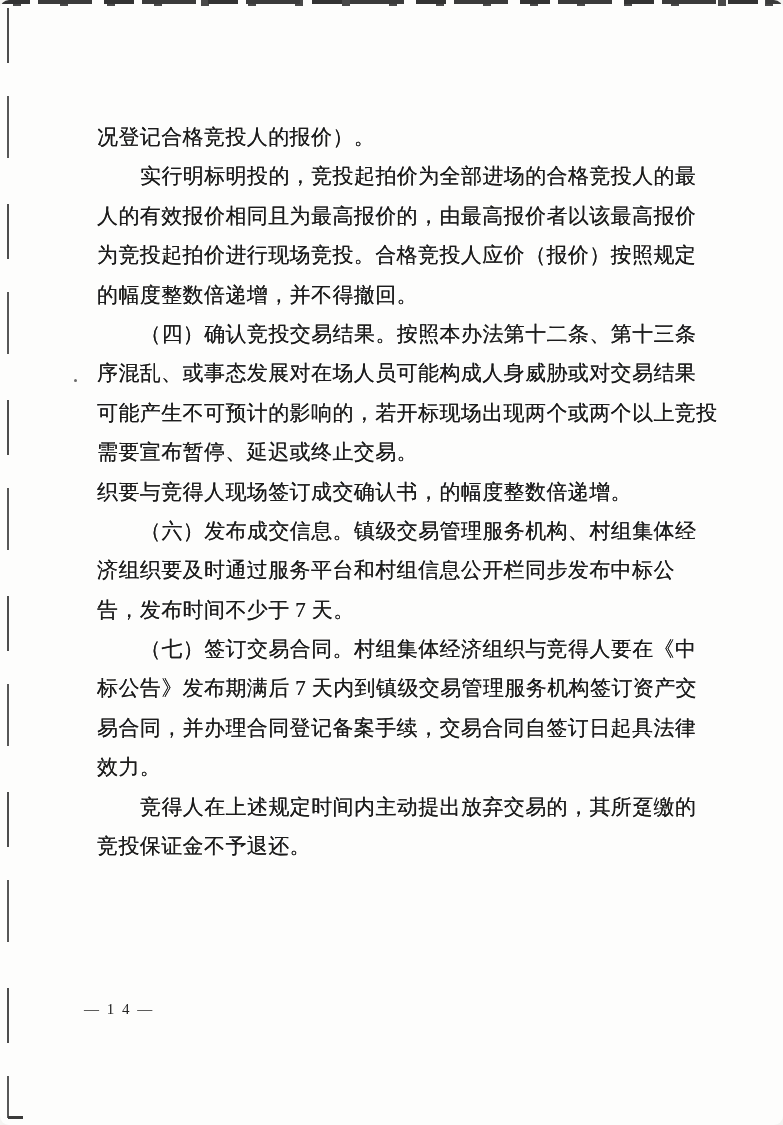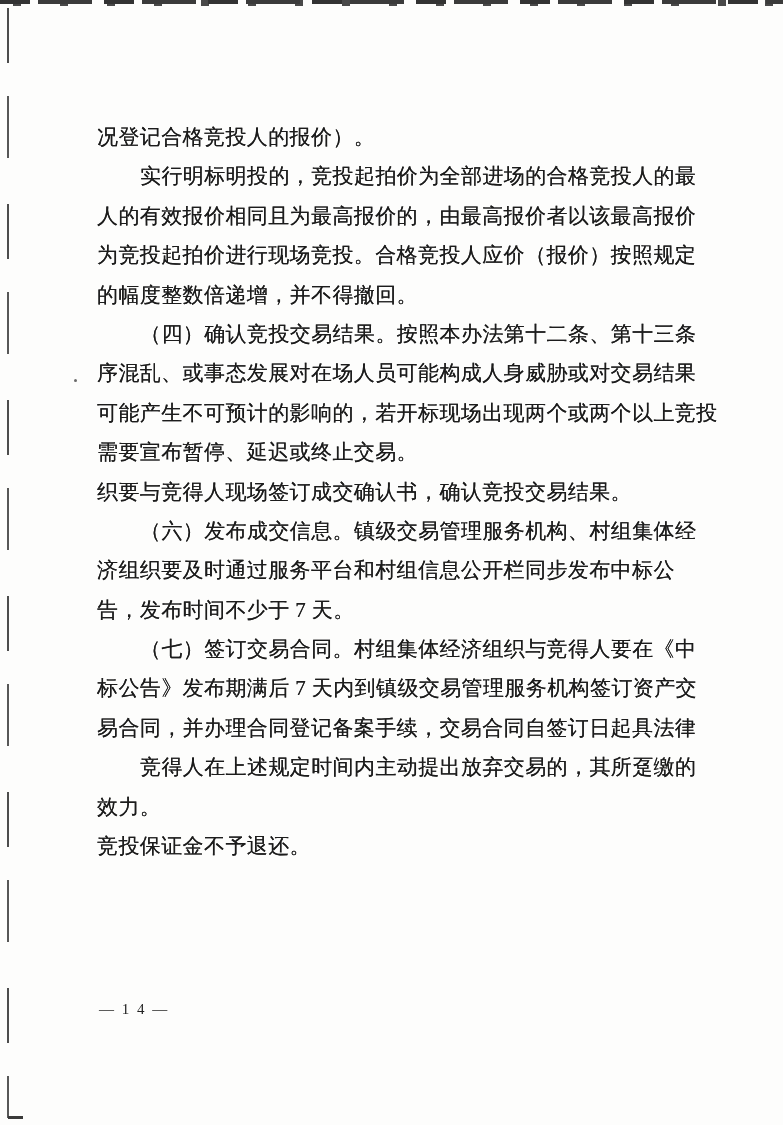--- a/index.html
+++ b/index.html
@@ -10,20 +10,21 @@
     background: #f4f4f2;
     font-family: "Liberation Serif", "DejaVu Serif", serif;
   }
   .page {
     position: relative;
     width: 783px;
     height: 1125px;
     background: #fdfdfc;
     overflow: hidden;
     color: #1b1b1b;
+    border-radius: 9px;
   }
   
   .artifact-top {
     position: absolute;
     top: 0; left: 0;
     width: 783px; height: 6px;
     background-image:
       repeating-linear-gradient(90deg, #222 0 30px, transparent 30px 38px, #2b2b2b 38px 92px, transparent 92px 104px),
       repeating-linear-gradient(90deg, transparent 0 13px, #3a3a3a 13px 21px, transparent 21px 47px);
     background-size: 100% 4px, 100% 6px;
@@ -68,21 +69,21 @@
     height: 39.4px;
     white-space: nowrap;
     color: #1c1c1c;
     text-shadow: 0 0 0.4px #333;
   }
   .line.indent {
     text-indent: 43px;
   }
   .page-number {
     position: absolute;
-    left: 99px;
+    left: 84px;
     top: 1001px;
     font-size: 15px;
     letter-spacing: 2px;
     color: #222;
     font-family: "Liberation Serif", "DejaVu Serif", serif;
   }
 </style>
 </head>
 <body>
 
@@ -95,26 +96,26 @@
   <div class="content">
       <div class="line">况登记合格竞投人的报价）。</div>
       <div class="line indent">实行明标明投的，竞投起拍价为全部进场的合格竞投人的最</div>
       <div class="line">人的有效报价相同且为最高报价的，由最高报价者以该最高报价</div>
       <div class="line">为竞投起拍价进行现场竞投。合格竞投人应价（报价）按照规定</div>
       <div class="line">的幅度整数倍递增，并不得撤回。</div>
       <div class="line indent">（四）确认竞投交易结果。按照本办法第十二条、第十三条</div>
       <div class="line">序混乱、或事态发展对在场人员可能构成人身威胁或对交易结果</div>
       <div class="line">可能产生不可预计的影响的，若开标现场出现两个或两个以上竞投</div>
       <div class="line">需要宣布暂停、延迟或终止交易。</div>
-      <div class="line">织要与竞得人现场签订成交确认书，确认竞投交易结果。</div>
+      <div class="line">织要与竞得人现场签订成交确认书，的幅度整数倍递增。</div>
       <div class="line indent">（六）发布成交信息。镇级交易管理服务机构、村组集体经</div>
       <div class="line">济组织要及时通过服务平台和村组信息公开栏同步发布中标公</div>
       <div class="line">告，发布时间不少于 7 天。</div>
       <div class="line indent">（七）签订交易合同。村组集体经济组织与竞得人要在《中</div>
       <div class="line">标公告》发布期满后 7 天内到镇级交易管理服务机构签订资产交</div>
       <div class="line">易合同，并办理合同登记备案手续，交易合同自签订日起具法律</div>
+      <div class="line">效力。</div>
       <div class="line indent">竞得人在上述规定时间内主动提出放弃交易的，其所趸缴的</div>
-      <div class="line">效力。</div>
       <div class="line">竞投保证金不予退还。</div>
     </div>
 
   <div class="page-number">— 1 4 —</div>
 </div>
 
 </body></html>

